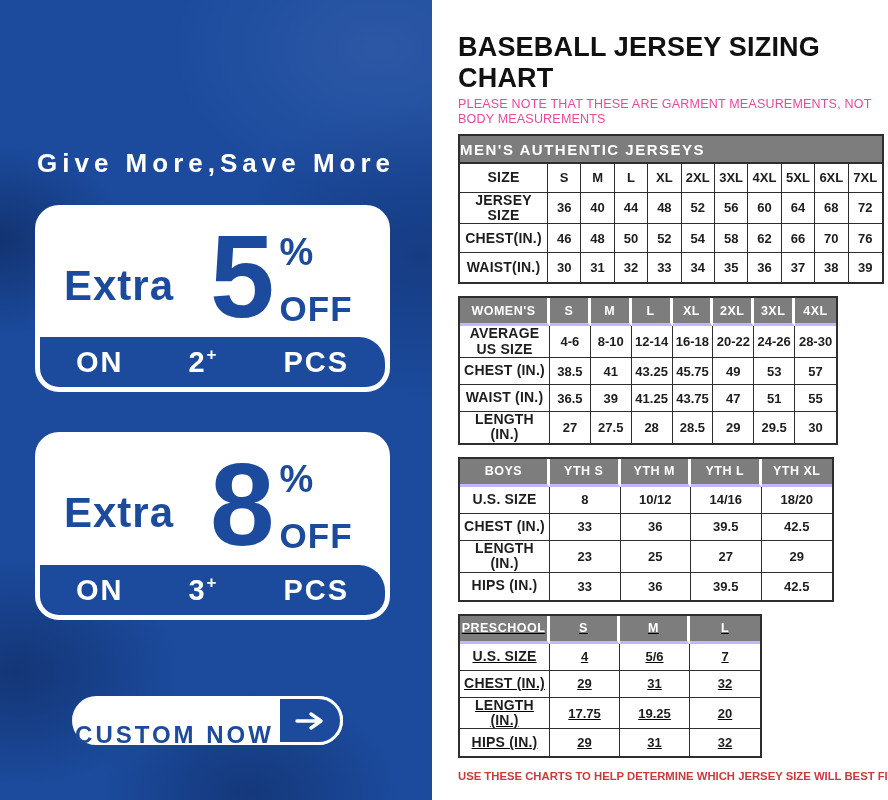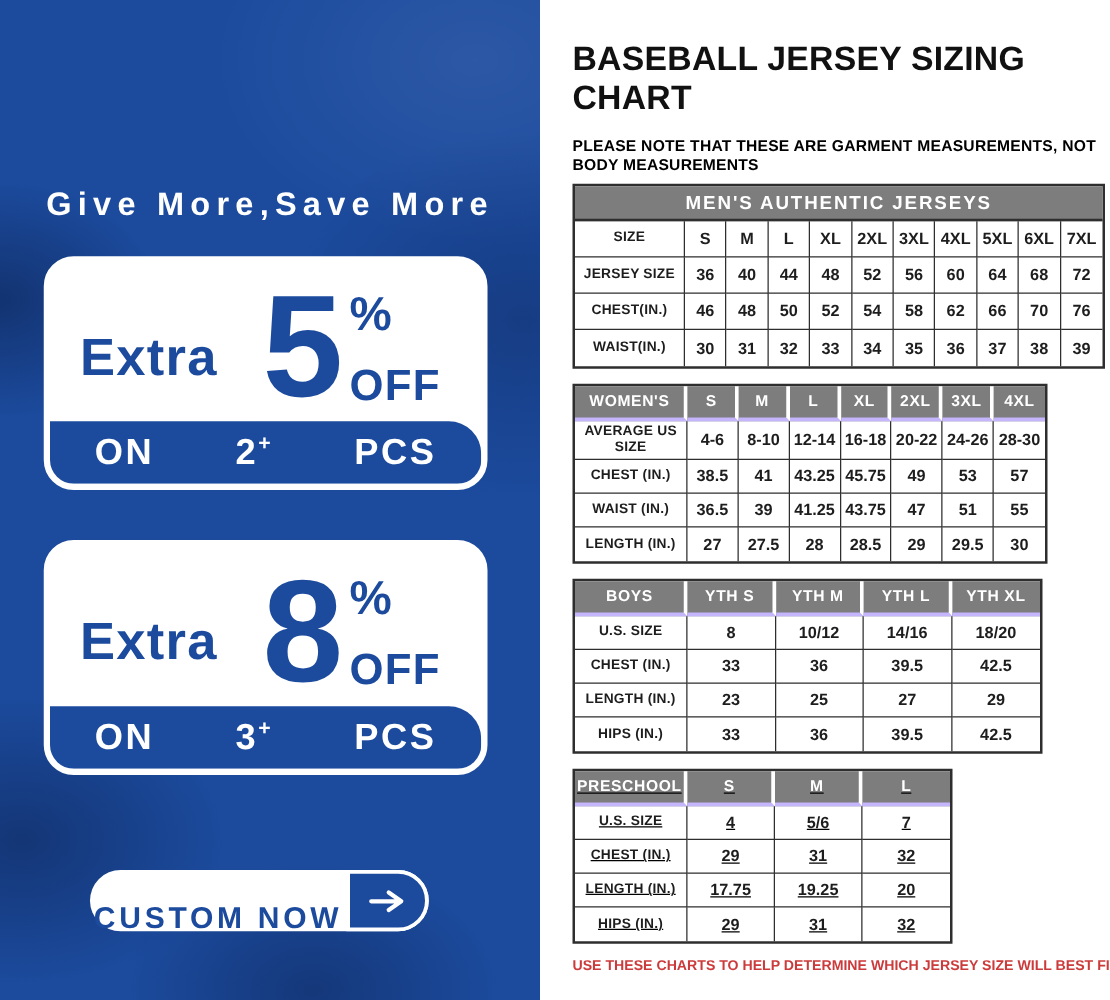--- a/index.html
+++ b/index.html
@@ -42,42 +42,42 @@
 
   .cta { position:absolute; left:72px; top:696px; width:271px; height:49px; background:#ffffff; border-radius:25px; cursor:pointer; }
   .cta-label { position:absolute; left:0; top:14px; width:205px; height:49px; line-height:49px; text-align:center;
     color:#1c4b9e; font-size:24px; font-weight:800; letter-spacing:3px; }
   .cta-seg { position:absolute; right:0; top:0; width:66px; height:49px; background:#1c4b9e;
     border:3px solid #ffffff; border-radius:0 25px 25px 0; display:flex; align-items:center; justify-content:center; }
 
   
   .right-panel { position:absolute; left:432px; top:0; width:456px; height:800px; background:#ffffff; padding:0 4px 0 26px; }
   .chart-title { margin-top:32px; font-size:27px; font-weight:800; color:#111111; letter-spacing:0.2px; }
-  .note-top { margin-top:16px; width:426px; color:#000000; font-size:12.5px; font-weight:700; line-height:1.18; letter-spacing:0.2px; }
+  .note-top { margin-top:3px; width:426px; color:#ec4899; font-size:12.5px; font-weight:400; line-height:1.18; letter-spacing:0.2px; }
   .note-bottom { margin-top:6px; color:#cc3b3b; font-size:11.3px; font-weight:700; white-space:nowrap; }
   #tables-root { margin-top:7px; }
 
   .size-table { border:2px solid #2e2e2e; background:#ffffff; margin-bottom:12px; }
   .tbl-mens { width:426px; }
   .tbl-womens { width:380px; }
   .tbl-boys { width:376px; }
   .tbl-preschool { width:304px;text-decoration:underline; }
-  .banner { background:#7d7d7d; color:#ffffff; text-align:center; font-size:15px; font-weight:700;
+  .banner { background:#7d7d7d; color:#ffffff; text-align:left; font-size:15px; font-weight:700;
     letter-spacing:1.5px; height:28px; line-height:28px; border-bottom:2px solid #2e2e2e; }
   .size-table table { width:100%; border-collapse:separate; border-spacing:0; table-layout:fixed; }
   col.c0 { width:90px; }
   .tbl-mens col.c0 { width:88px; }
   th { background:#7d7d7d; color:#ffffff; font-size:12.5px; font-weight:700; height:28px;
     border-right:3px solid #ffffff; border-bottom:3px solid #c4b5fd; letter-spacing:0.5px; text-align:center; vertical-align:middle; }
   th:last-child { border-right:none; }
   td { text-align:center; vertical-align:middle; font-size:13px; font-weight:700; color:#1d1d1d;
     height:27px; border-right:1.5px solid #2e2e2e; border-bottom:1.5px solid #2e2e2e; padding:0 1px; }
   td:last-child { border-right:none; }
   tr:last-child td { border-bottom:none; }
-  td.lbl { font-size:11px; letter-spacing:0.2px; line-height:1.1; }
+  td.lbl { font-size:14px; letter-spacing:0.2px; line-height:1.1; }
   .tbl-mens td { height:29px; }
   .tbl-womens tr.r0 td { height:31px; }
 </style>
 </head>
 <body>
 
 <div class="stage">
 
   <div class="left-panel">
     <div class="backdrop"></div>

